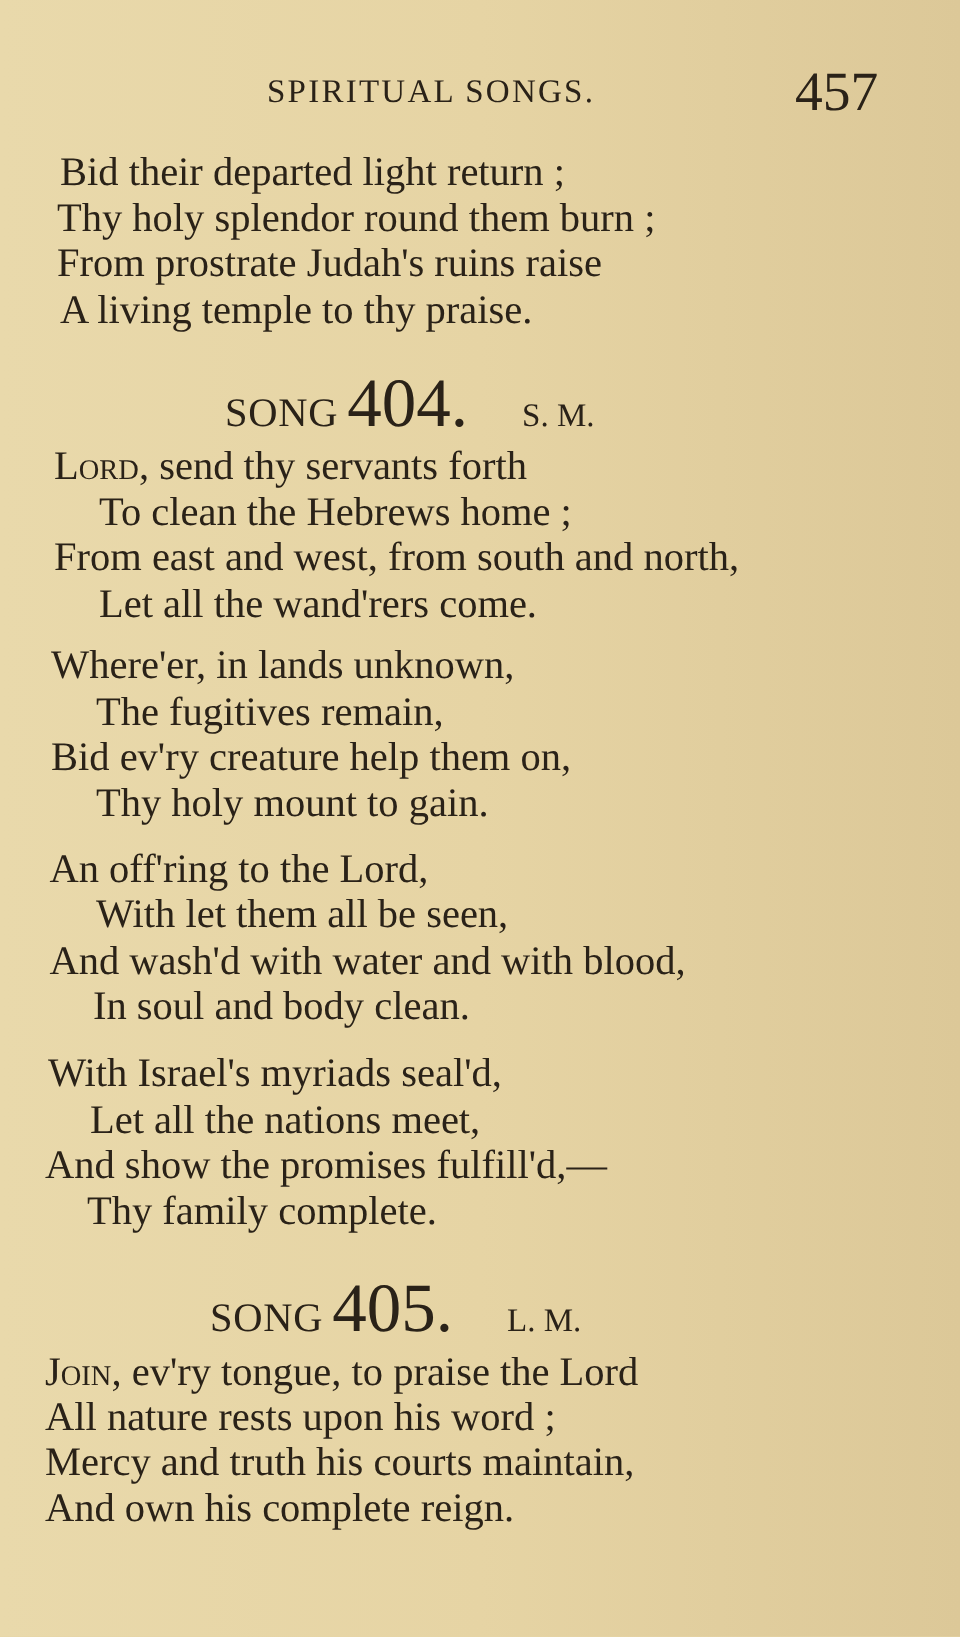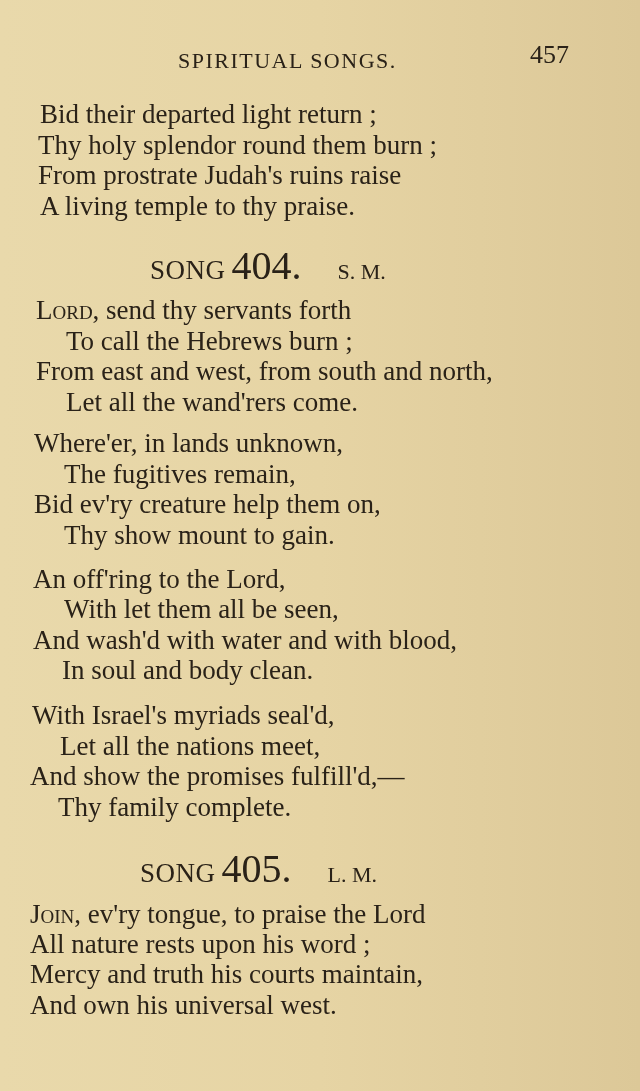--- a/index.html
+++ b/index.html
@@ -7,25 +7,25 @@
     width:640px; height:1091px; overflow:hidden;
     background:#e6d5a6;
     background-image: linear-gradient(90deg, #e9d9ab 0%, #e6d4a4 50%, #dcc898 100%);
     font-family: "Liberation Serif", "DejaVu Serif", serif;
     color:#2a2218;
     position:relative;
   }
   .page { position:absolute; left:0; top:0; width:552px; height:1091px; }
   .running-head { position:absolute; top:40px; left:0; width:640px; height:40px; }
   .rh-title { position:absolute; left:178px; top:8px; font-size:22px; letter-spacing:1.5px; font-variant:small-caps; }
-  .rh-page { position:absolute; left:530px; top:0px; font-size:26px; }
+  .rh-page { position:absolute; left:530px; top:0px; font-size:37px; }
   .line { position:absolute; font-size:27px; white-space:nowrap; line-height:30px; }
   .song-head { position:absolute; white-space:nowrap; }
   .sh-word { font-size:27px; letter-spacing:0.5px; }
-  .sh-num { font-size:40px; margin-left:6px; }
+  .sh-num { font-size:46px; margin-left:6px; }
   .sh-meter { font-size:22px; margin-left:36px; }
   .sc { font-variant:small-caps; }
 </style>
 </head>
 <body>
 
 <div class="page">
 
   <div class="running-head">
     <span class="rh-title">SPIRITUAL SONGS.</span>
@@ -35,41 +35,41 @@
   <div class="line" style="left:40px;top:99px;">Bid their departed light return ;</div>
   <div class="line" style="left:38px;top:130px;">Thy holy splendor round them burn ;</div>
   <div class="line" style="left:38px;top:160px;">From prostrate Judah's ruins raise</div>
   <div class="line" style="left:40px;top:191px;">A living temple to thy praise.</div>
 
   <div class="song-head" style="left:150px;top:242px;">
     <span class="sh-word">SONG</span><span class="sh-num">404.</span><span class="sh-meter">S. M.</span>
   </div>
 
   <div class="line" style="left:36px;top:295px;"><span class="sc">Lord</span><span>, send thy servants forth</span></div>
-  <div class="line" style="left:66px;top:326px;">To call the Hebrews burn ;</div>
+  <div class="line" style="left:66px;top:326px;">To clean the Hebrews home ;</div>
   <div class="line" style="left:36px;top:356px;">From east and west, from south and north,</div>
   <div class="line" style="left:66px;top:387px;">Let all the wand'rers come.</div>
 
   <div class="line" style="left:34px;top:428px;">Where'er, in lands unknown,</div>
   <div class="line" style="left:64px;top:459px;">The fugitives remain,</div>
   <div class="line" style="left:34px;top:489px;">Bid ev'ry creature help them on,</div>
-  <div class="line" style="left:64px;top:520px;">Thy show mount to gain.</div>
+  <div class="line" style="left:64px;top:520px;">Thy holy mount to gain.</div>
 
   <div class="line" style="left:33px;top:564px;">An off'ring to the Lord,</div>
   <div class="line" style="left:64px;top:594px;">With let them all be seen,</div>
   <div class="line" style="left:33px;top:625px;">And wash'd with water and with blood,</div>
   <div class="line" style="left:62px;top:655px;">In soul and body clean.</div>
 
   <div class="line" style="left:32px;top:700px;">With Israel's myriads seal'd,</div>
   <div class="line" style="left:60px;top:731px;">Let all the nations meet,</div>
   <div class="line" style="left:30px;top:761px;">And show the promises fulfill'd,—</div>
   <div class="line" style="left:58px;top:792px;">Thy family complete.</div>
 
   <div class="song-head" style="left:140px;top:845px;">
     <span class="sh-word">SONG</span><span class="sh-num">405.</span><span class="sh-meter">L. M.</span>
   </div>
 
   <div class="line" style="left:30px;top:899px;"><span class="sc">Join</span><span>, ev'ry tongue, to praise the Lord</span></div>
   <div class="line" style="left:30px;top:929px;">All nature rests upon his word ;</div>
   <div class="line" style="left:30px;top:959px;">Mercy and truth his courts maintain,</div>
-  <div class="line" style="left:30px;top:990px;">And own his universal west.</div>
+  <div class="line" style="left:30px;top:990px;">And own his complete reign.</div>
 
 </div>
 
 </body></html>

